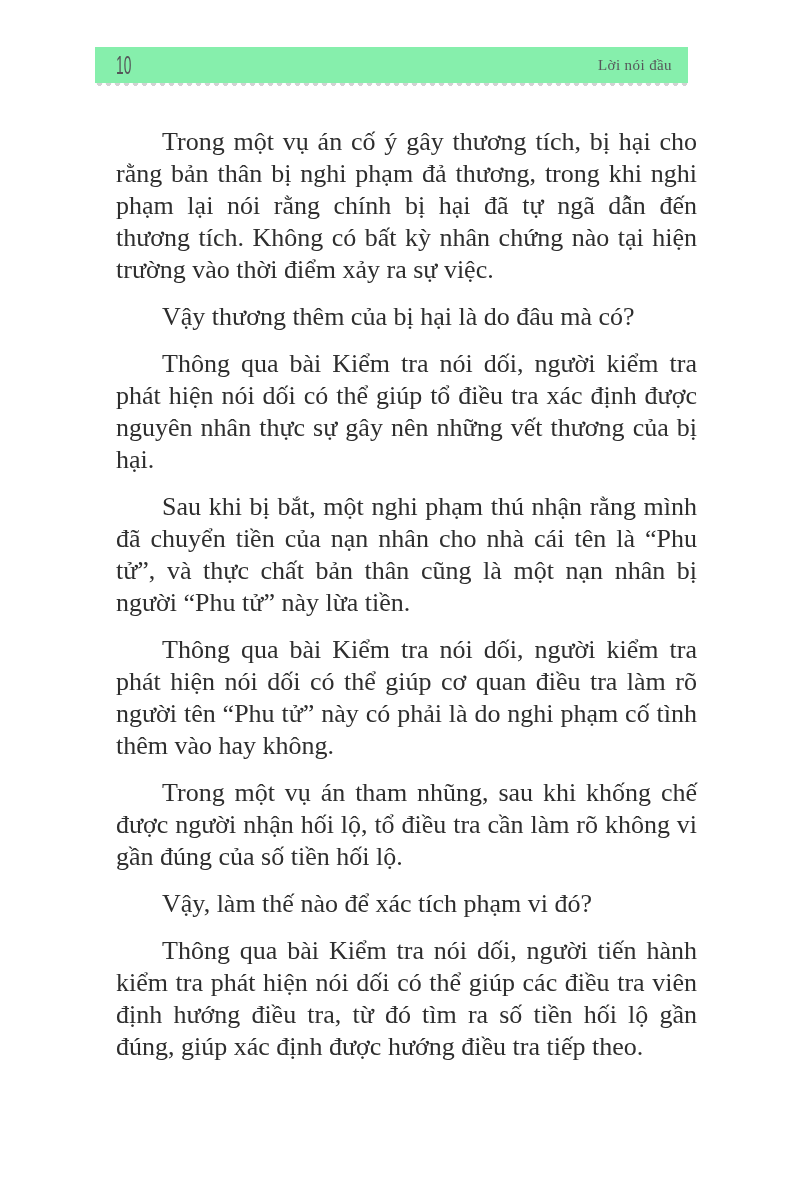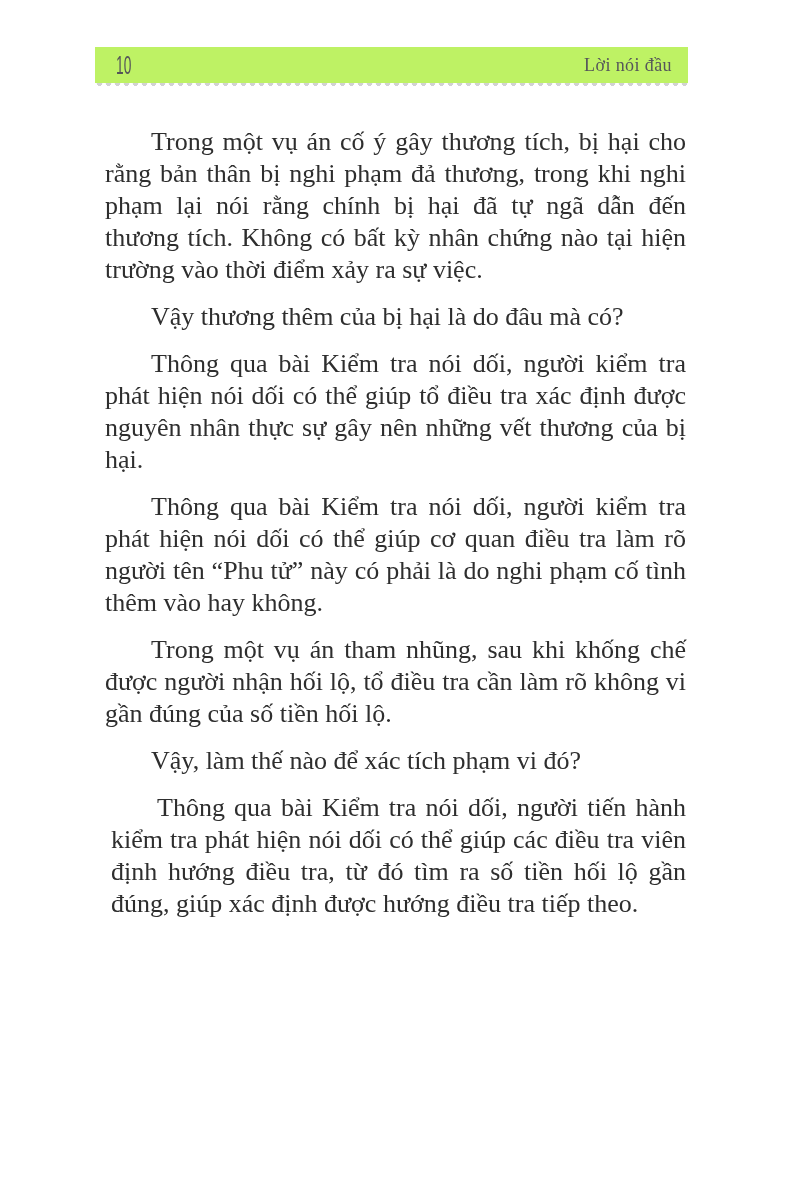--- a/index.html
+++ b/index.html
@@ -15,21 +15,21 @@
     overflow: hidden;
     font-family: "Liberation Serif", serif;
   }
   
   .header-bar {
     position: absolute;
     left: 95px;
     top: 47px;
     width: 593px;
     height: 36px;
-    background: #bef264;
+    background: #86efac;
     box-sizing: border-box;
     display: flex;
     justify-content: space-between;
     align-items: center;
     padding: 0 16px 0 21px;
   }
   
   .header-bar::after {
     content: "";
     position: absolute;
@@ -46,58 +46,58 @@
     font-size: 25px;
     font-weight: 500;
     color: #545458;
     transform: scaleX(0.55);
     transform-origin: left center;
     letter-spacing: 0px;
     line-height: 1;
   }
   .running-title {
     font-family: "Liberation Serif", serif;
-    font-size: 18px;
+    font-size: 15px;
     color: #56565a;
     letter-spacing: 0.4px;
     line-height: 1;
   }
   
   .content {
     position: absolute;
-    left: 105px;
+    left: 116px;
     top: 126px;
     width: 581px;
     font-size: 26px;
     line-height: 32px;
     color: #2e2e2e;
     text-align: justify;
   }
   .content p {
     margin: 0 0 15px 0;
     text-indent: 46px;
   }
   .content p:last-child {
     margin-bottom: 0;
-    margin-left: 6px;
   }
 </style>
 </head>
 <body>
 
 <div class="page">
 
   <div class="header-bar">
     <span class="page-number">10</span>
     <span class="running-title">Lời nói đầu</span>
   </div>
 
   <div class="content">
     <p>Trong một vụ án cố ý gây thương tích, bị hại cho rằng bản thân bị nghi phạm đả thương, trong khi nghi phạm lại nói rằng chính bị hại đã tự ngã dẫn đến thương tích. Không có bất kỳ nhân chứng nào tại hiện trường vào thời điểm xảy ra sự việc.</p>
     <p>Vậy thương thêm của bị hại là do đâu mà có?</p>
     <p>Thông qua bài Kiểm tra nói dối, người kiểm tra phát hiện nói dối có thể giúp tổ điều tra xác định được nguyên nhân thực sự gây nên những vết thương của bị hại.</p>
+    <p>Sau khi bị bắt, một nghi phạm thú nhận rằng mình đã chuyển tiền của nạn nhân cho nhà cái tên là “Phu tử”, và thực chất bản thân cũng là một nạn nhân bị người “Phu tử” này lừa tiền.</p>
     <p>Thông qua bài Kiểm tra nói dối, người kiểm tra phát hiện nói dối có thể giúp cơ quan điều tra làm rõ người tên “Phu tử” này có phải là do nghi phạm cố tình thêm vào hay không.</p>
     <p>Trong một vụ án tham nhũng, sau khi khống chế được người nhận hối lộ, tổ điều tra cần làm rõ không vi gần đúng của số tiền hối lộ.</p>
     <p>Vậy, làm thế nào để xác tích phạm vi đó?</p>
     <p>Thông qua bài Kiểm tra nói dối, người tiến hành kiểm tra phát hiện nói dối có thể giúp các điều tra viên định hướng điều tra, từ đó tìm ra số tiền hối lộ gần đúng, giúp xác định được hướng điều tra tiếp theo.</p>
   </div>
 
 </div>
 
 </body></html>

